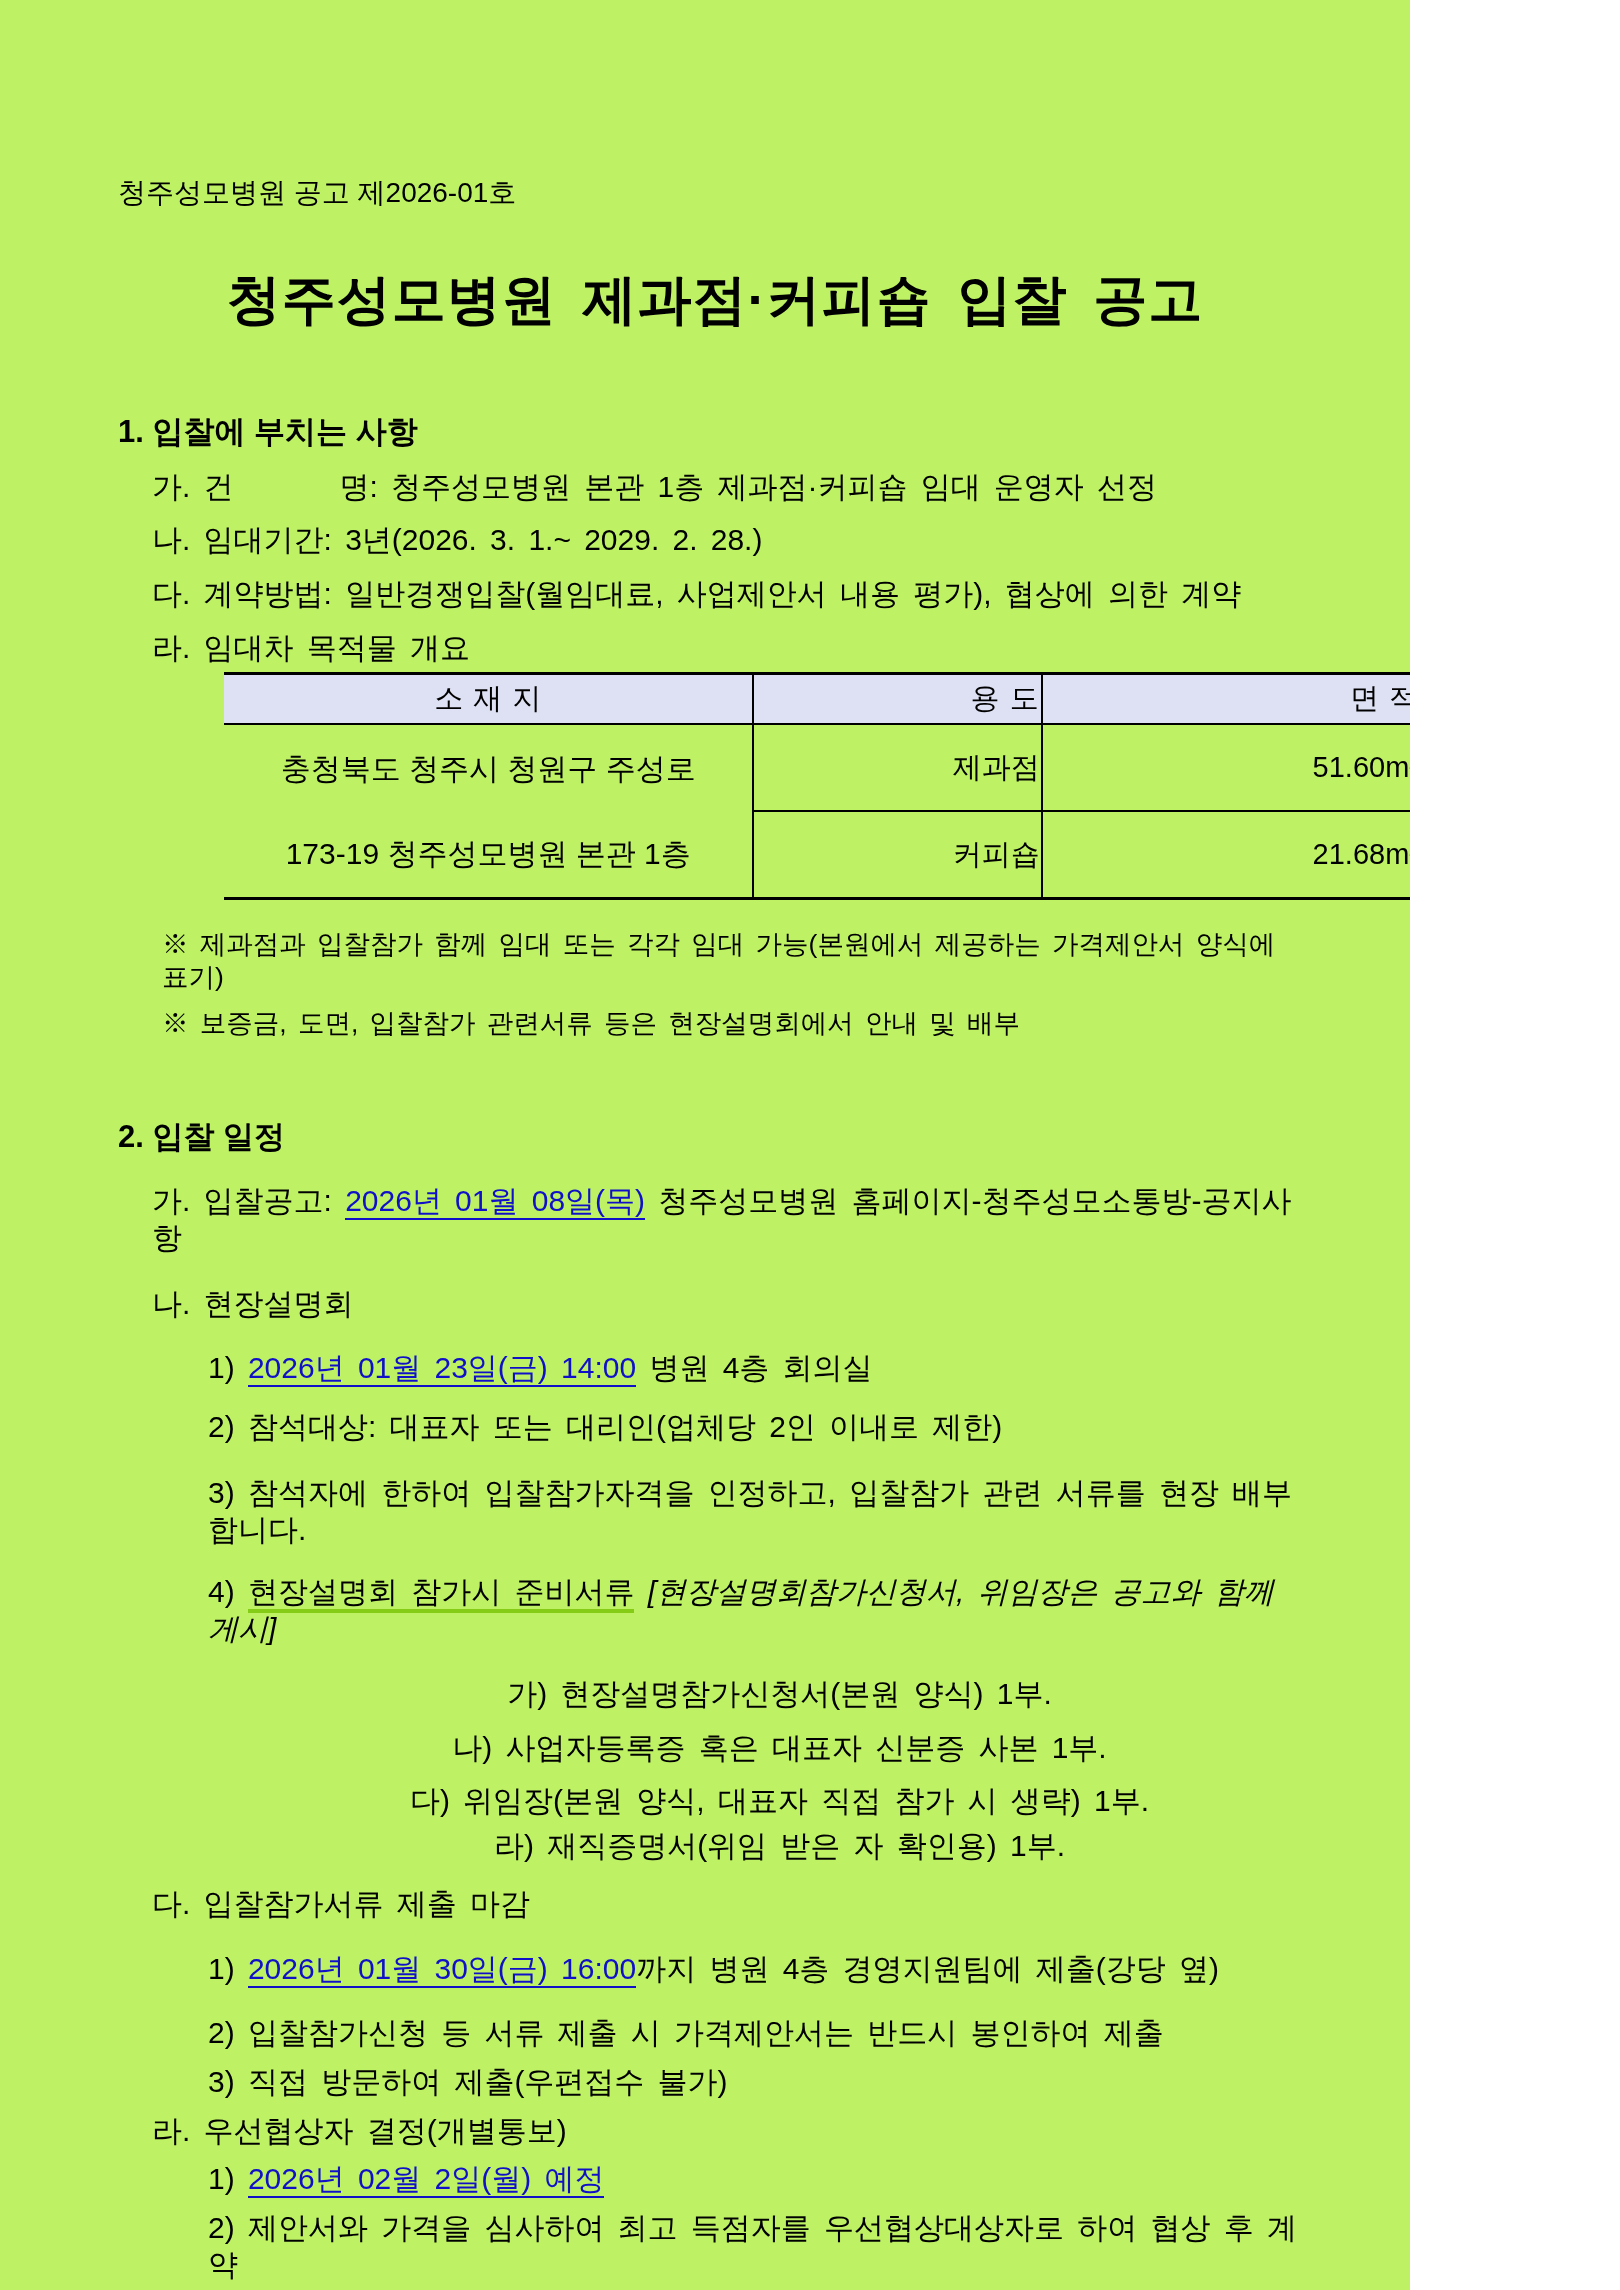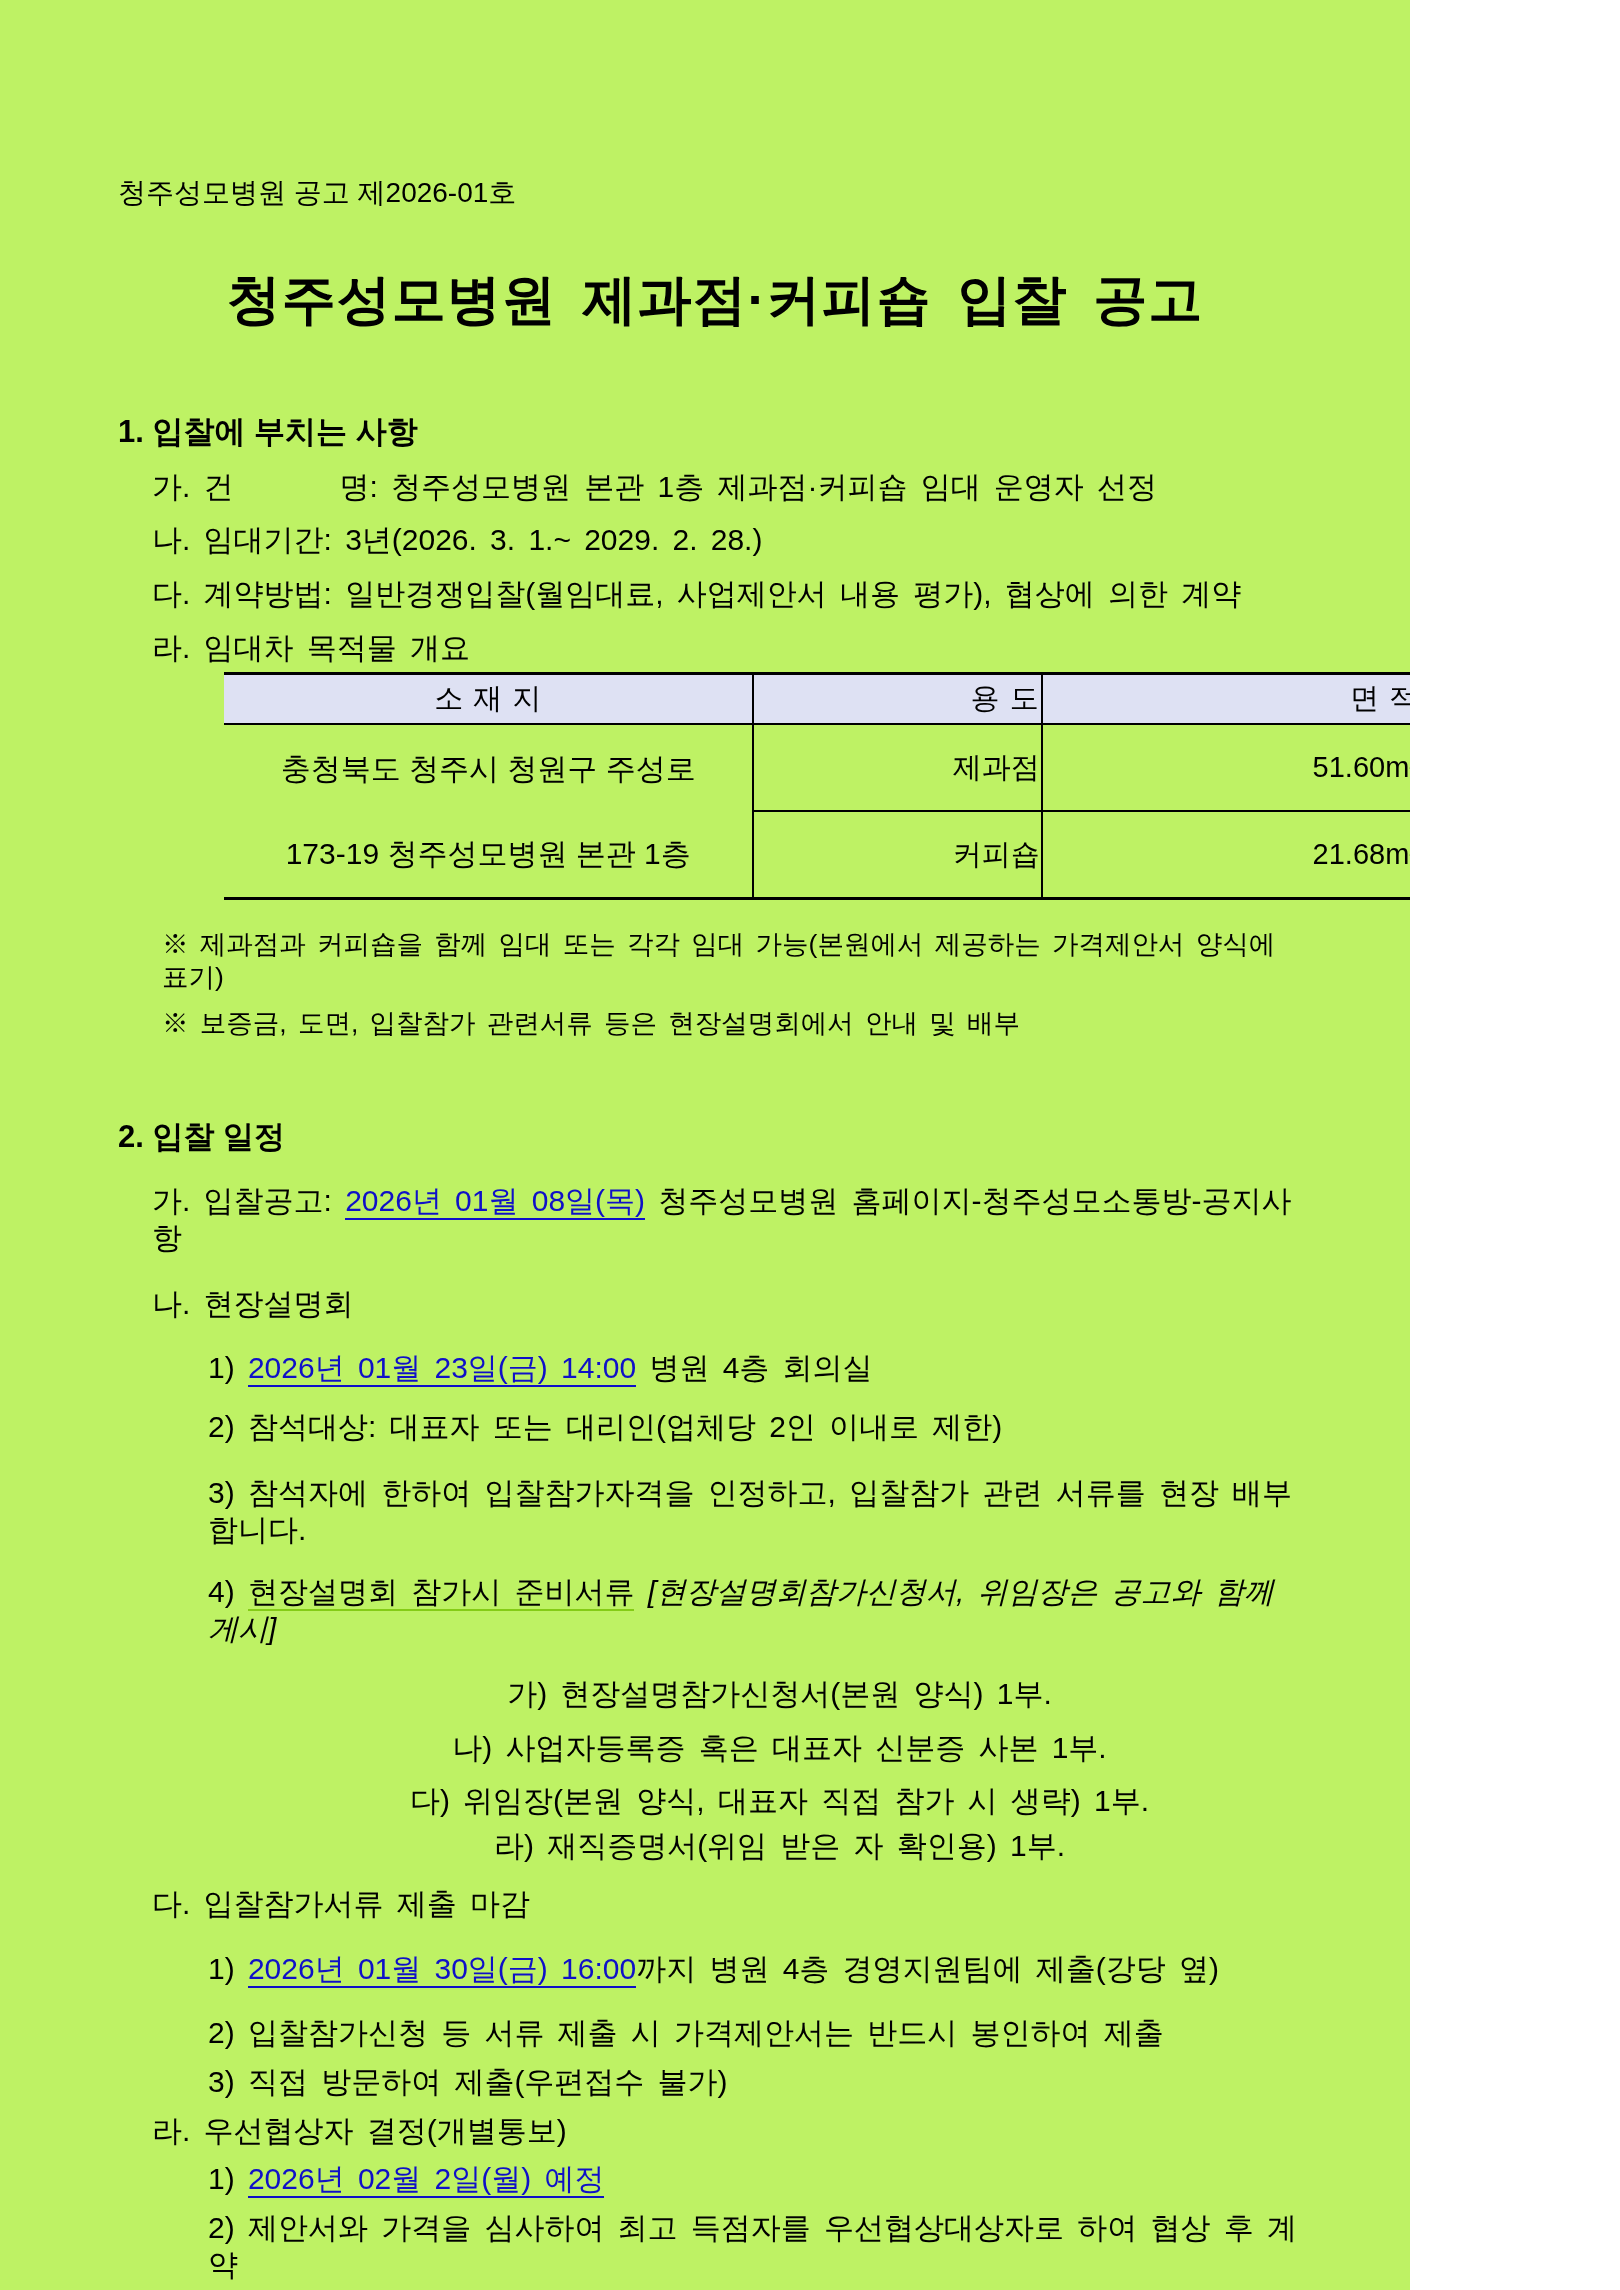--- a/index.html
+++ b/index.html
@@ -89,21 +89,21 @@
   }
   #note-0{margin-top:27.4px;}
   #note-1{margin-top:13.7px;}
   .lnk{
     color:var(--link);
     border-bottom:2px solid var(--link);
     padding-bottom:1px;
     cursor:pointer;
   }
   .ul{
-    border-bottom:2px solid #84cc16;
+    border-bottom:4px solid #84cc16;
     padding-bottom:1px;
   }
   .it{font-style:italic;}
 </style>
 </head>
 <body>
 
 <div class="page">
 
   <div class="doc-number">청주성모병원 공고 제2026-01호</div>
@@ -139,21 +139,21 @@
         <td class="vline body-cell">제과점</td>
         <td class="vline body-cell area-val">51.60m²</td>
       </tr>
       <tr class="row2">
         <td class="vline body-cell">커피숍</td>
         <td class="vline body-cell area-val">21.68m²</td>
       </tr>
     </tbody>
   </table>
 
-  <div class="note" id="note-0">※ 제과점과 커피숍을 함께 임대 또는 각각 임대 가능(본원에서 제공하는 가격제안서 양식에 표기)</div>
+  <div class="note" id="note-0">※ 제과점과 입찰참가 함께 임대 또는 각각 임대 가능(본원에서 제공하는 가격제안서 양식에 표기)</div>
   <div class="note" id="note-1">※ 보증금, 도면, 입찰참가 관련서류 등은 현장설명회에서 안내 및 배부</div>
 
   <div class="sec-heading" id="sec2-heading">2. 입찰 일정</div>
 
   <div class="line ind-a" style="margin-top:25.5px;"><span>가. 입찰공고: </span><span class="lnk">2026년 01월 08일(목)</span><span> 청주성모병원 홈페이지-청주성모소통방-공지사항</span></div>
 
   <div class="line ind-a" style="margin-top:29px;">나. 현장설명회</div>
 
   <div class="line ind-n mt-l"><span>1) </span><span class="lnk">2026년 01월 23일(금) 14:00</span><span> 병원 4층 회의실</span></div>
   <div class="line ind-n mt-m">2) 참석대상: 대표자 또는 대리인(업체당 2인 이내로 제한)</div>

